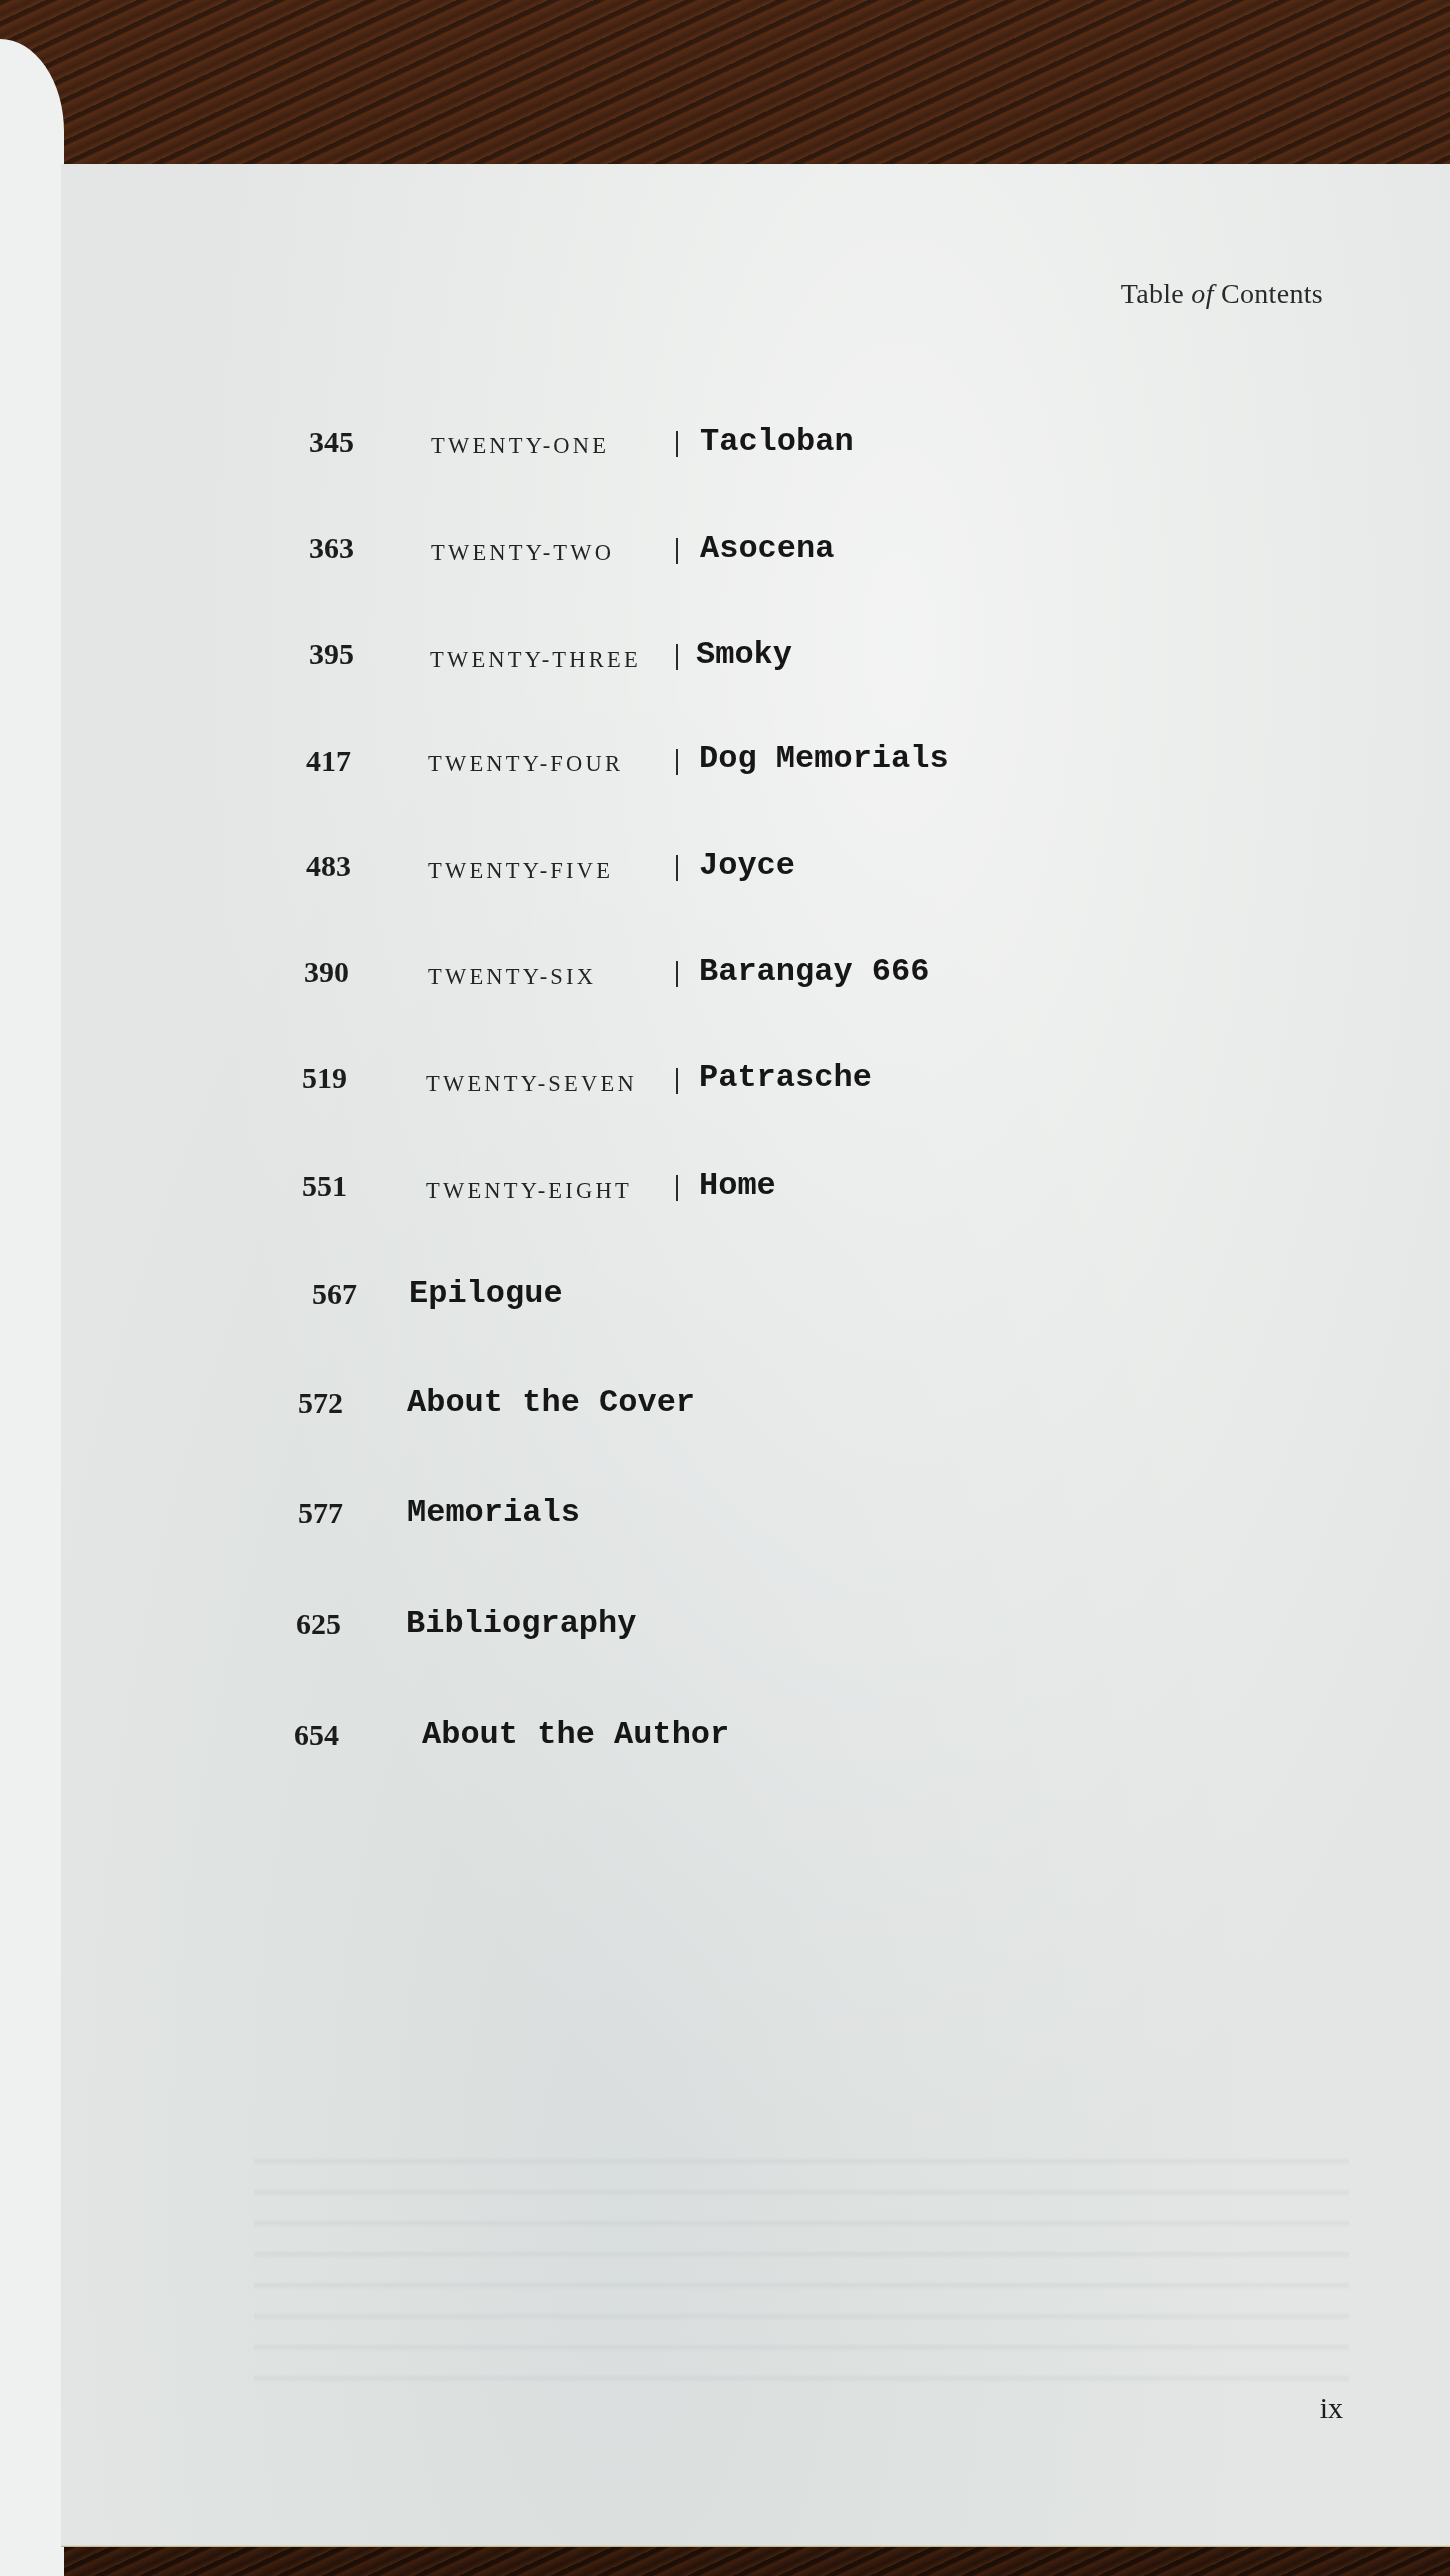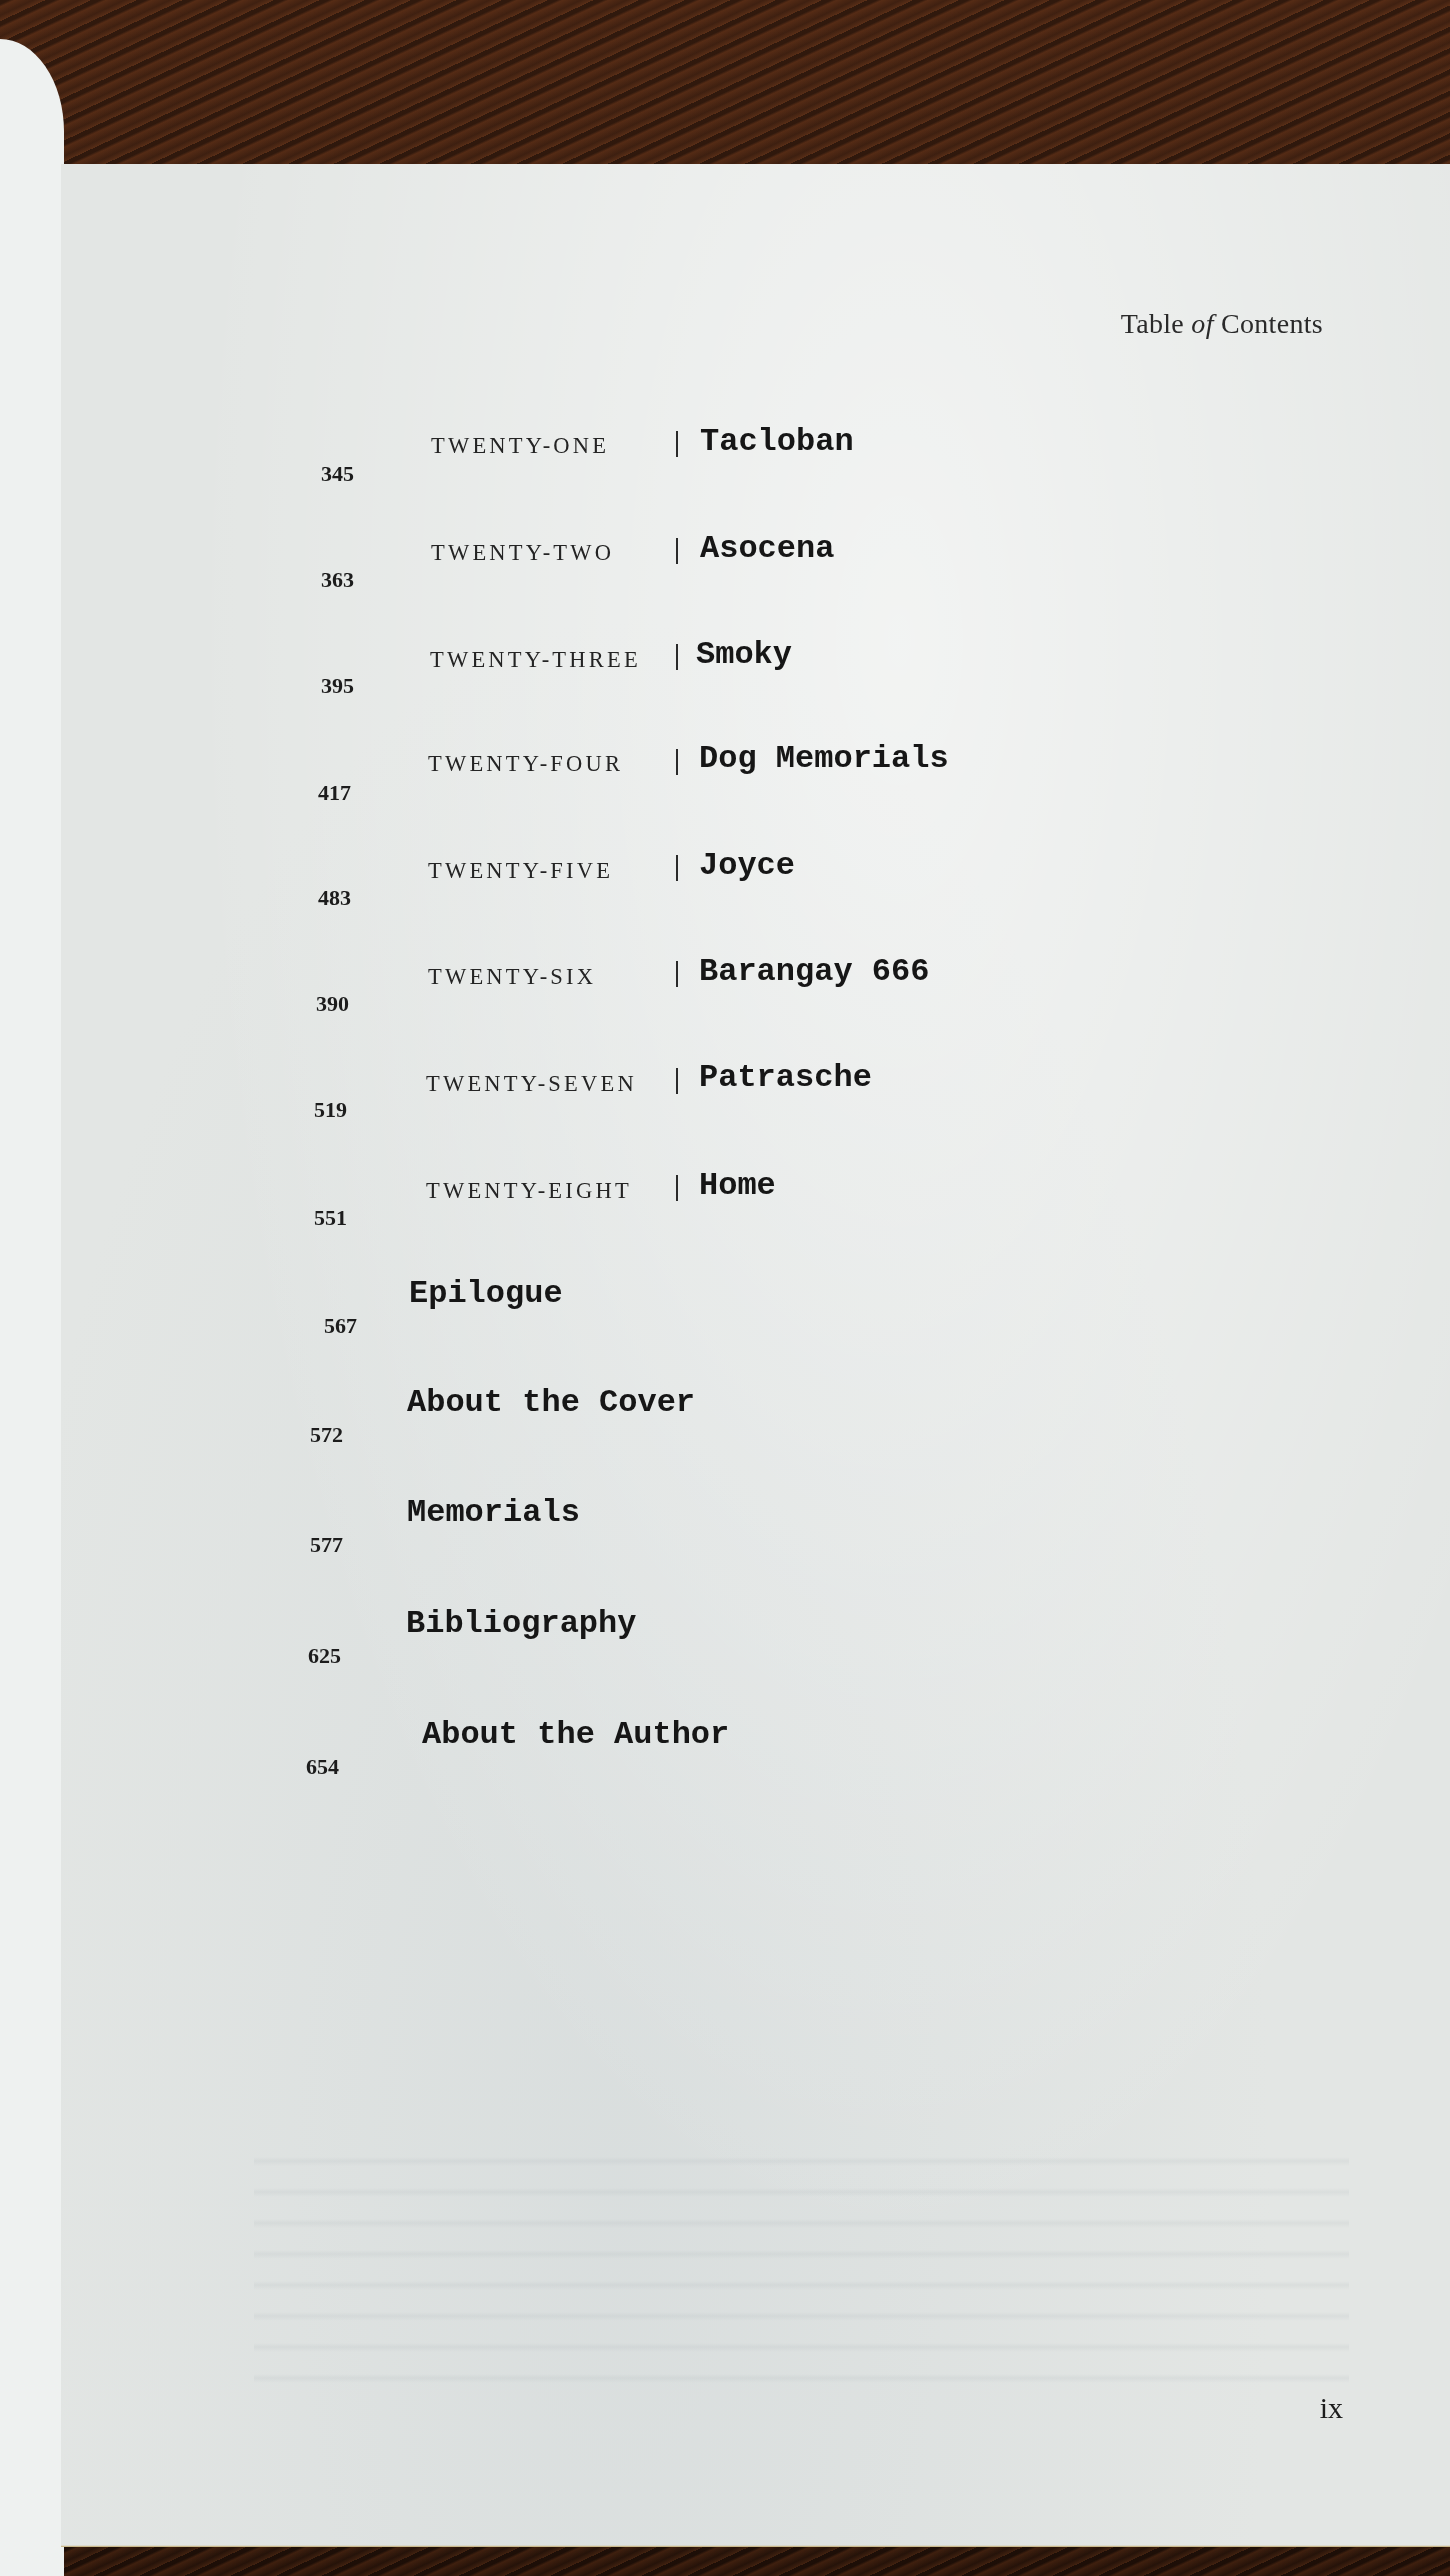--- a/index.html
+++ b/index.html
@@ -18,28 +18,28 @@
     }
     .page {
       position:absolute; left:61px; top:164px; width:1397px; height:2383px;
       background:#e3e6e4;
       background-image:
         radial-gradient(ellipse at 60% 20%, rgba(255,255,255,0.55), rgba(255,255,255,0) 60%),
         radial-gradient(ellipse at 40% 85%, rgba(205,212,214,0.45), rgba(205,212,214,0) 55%);
       box-shadow: 0 -1.3px 0 #c9b88a inset;
     }
     .running-head {
-      position:absolute; right:135px; top:144px;
+      position:absolute; right:135px; top:114px;
       font-size:28px; color:#2a2a2a; letter-spacing:0.3px;
     }
     .running-head .of { font-style:italic; }
     .toc { position:absolute; left:0; top:0; width:100%; }
     .pg {
       position:absolute; width:77px; text-align:right;
-      font-weight:bold; font-size:22px; color:#1c1c1c;margin-top:36px;
+      font-weight:bold; font-size:30px; color:#1c1c1c;
     }
     .chnum {
       position:absolute; font-size:22.5px; letter-spacing:3.2px; color:#242424;
       white-space:nowrap;
       margin-left:16px;
     }
     .bar {
       position:absolute; width:1.9px; height:26px; background:#2a2a2a;
     }
     .title {

